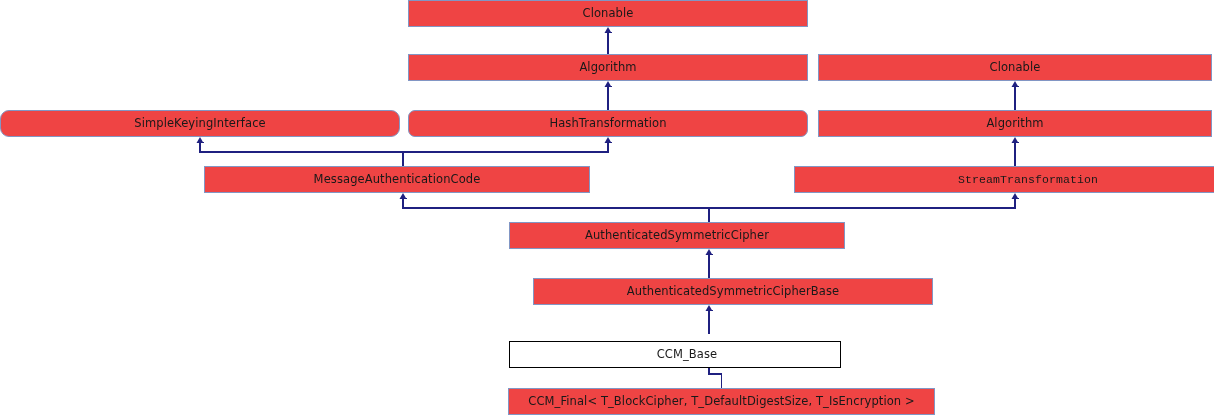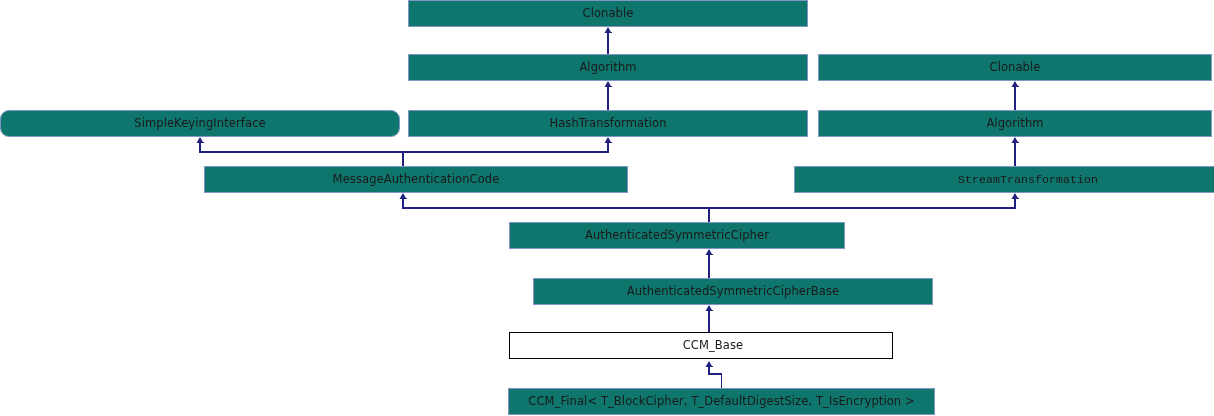--- a/index.html
+++ b/index.html
@@ -1,20 +1,20 @@
 <!DOCTYPE html>
 <html><head>
 <meta charset="utf-8">
 <style>
   html,body{margin:0;padding:0;background:#ffffff;}
   body{width:1214px;height:416px;overflow:hidden;
        font-family:"DejaVu Sans","Liberation Sans",sans-serif;}
   #graph{position:relative;width:1214px;height:416px;}
   .node{position:absolute;box-sizing:border-box;height:27px;
-        background:#0f766e;border:1px solid #8296c4;
+        background:#ef4444;border:1px solid #8296c4;
         display:flex;align-items:center;justify-content:center;
         font-size:11.5px;line-height:1;color:#191919;
         letter-spacing:.1px;white-space:nowrap;overflow:hidden;}
   .node.current{background:#ffffff;border:1px solid #000000;}
   .node .lbl{display:block;padding:0 4px;}
   svg.edges{position:absolute;left:0;top:0;width:1214px;height:416px;
             pointer-events:none;overflow:visible;}
   svg.edges path,svg.edges line{stroke:#1f2080;stroke-width:1.1;fill:none;
             shape-rendering:crispEdges;}
   svg.edges polygon{fill:#1f2080;stroke:none;}
@@ -61,41 +61,41 @@
   <div id="node-layer">
       <div class="node" style="left: 408px; top: 0px; width: 400px;">
         <span class="lbl">Clonable</span>
       </div>
       <div class="node" style="left: 408px; top: 54px; width: 400px;">
         <span class="lbl">Algorithm</span>
       </div>
       <div class="node" style="left: 0px; top: 110px; width: 400px; border-radius: 9px;">
         <span class="lbl">SimpleKeyingInterface</span>
       </div>
-      <div class="node" style="left: 408px; top: 110px; width: 400px;">
+      <div class="node" style="left: 408px; top: 110px; width: 400px; border-radius: 7px;">
         <span class="lbl">HashTransformation</span>
       </div>
       <div class="node" style="left: 818px; top: 54px; width: 394px;">
         <span class="lbl">Clonable</span>
       </div>
       <div class="node" style="left: 818px; top: 110px; width: 394px;">
         <span class="lbl">Algorithm</span>
       </div>
-      <div class="node" style="left: 204px; top: 166px; width: 424px;">
+      <div class="node" style="left: 204px; top: 166px; width: 386px;">
         <span class="lbl">MessageAuthenticationCode</span>
       </div>
       <div class="node" style="left: 794px; top: 166px; width: 468px; font-family: Liberation Mono, monospace;">
         <span class="lbl">StreamTransformation</span>
       </div>
       <div class="node" style="left: 509px; top: 222px; width: 336px;">
         <span class="lbl">AuthenticatedSymmetricCipher</span>
       </div>
       <div class="node" style="left: 509px; top: 278px; width: 400px; margin-left: 24px;">
         <span class="lbl">AuthenticatedSymmetricCipherBase</span>
       </div>
-      <div class="node current" style="left: 509px; top: 332px; width: 384px; padding-left: 24px;">
+      <div class="node current" style="left: 509px; top: 341px; width: 332px; padding-left: 24px;">
         <span class="lbl">CCM_Base</span>
       </div>
       <div class="node" style="left: 508px; top: 388px; width: 427px; justify-content: center;">
         <span class="lbl">CCM_Final&lt; T_BlockCipher, T_DefaultDigestSize, T_IsEncryption &gt;</span>
       </div>
     </div>
 </div>
 
 </body></html>

